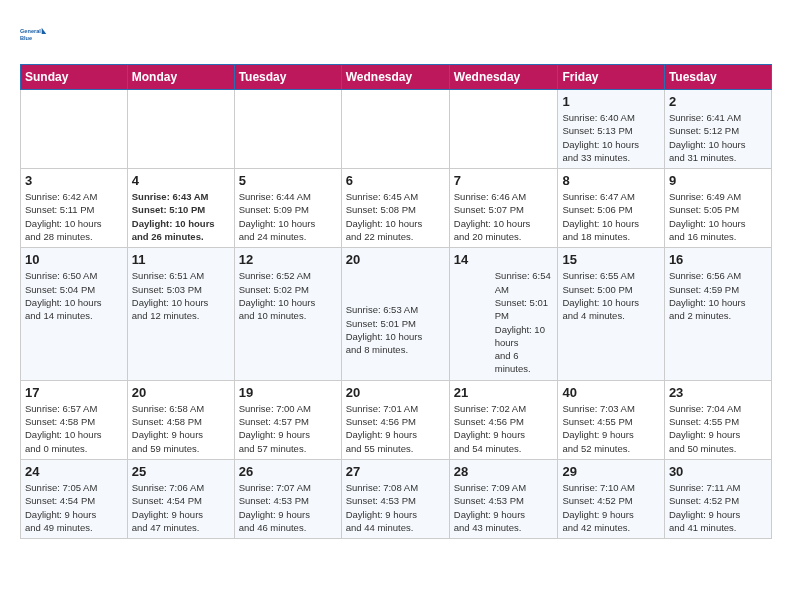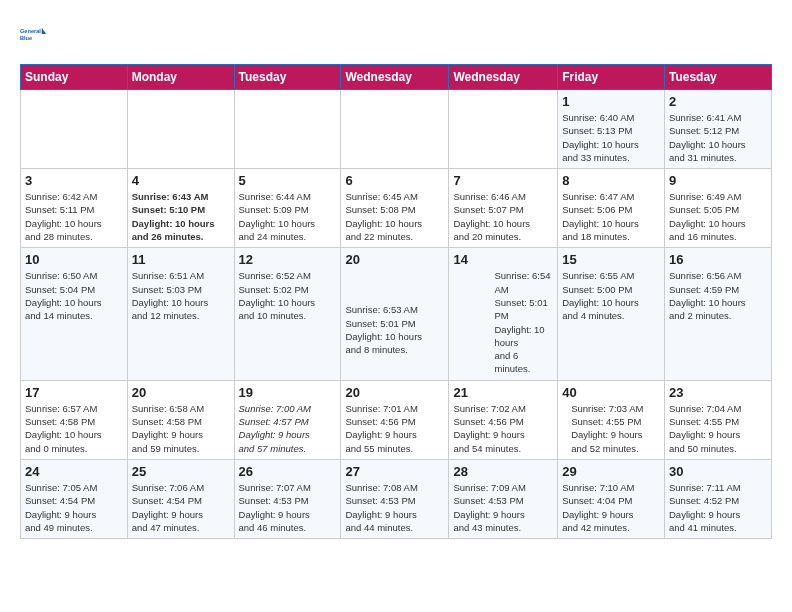--- a/index.html
+++ b/index.html
@@ -243,42 +243,42 @@
         </td>
         <td>
           <div class="day-number">20</div>
           <div class="day-info" style="white-space: pre-line;">Sunrise: 6:58 AM
 Sunset: 4:58 PM
 Daylight: 9 hours
 and 59 minutes.</div>
         </td>
         <td>
           <div class="day-number">19</div>
-          <div class="day-info" style="white-space: pre-line; font-style: italic;">Sunrise: 7:00 AM
+          <div class="day-info" style="white-space: pre-line;">Sunrise: 7:00 AM
 Sunset: 4:57 PM
 Daylight: 9 hours
 and 57 minutes.</div>
         </td>
         <td>
           <div class="day-number">20</div>
           <div class="day-info" style="white-space: pre-line;">Sunrise: 7:01 AM
 Sunset: 4:56 PM
 Daylight: 9 hours
 and 55 minutes.</div>
         </td>
         <td>
           <div class="day-number">21</div>
           <div class="day-info" style="white-space: pre-line;">Sunrise: 7:02 AM
 Sunset: 4:56 PM
 Daylight: 9 hours
 and 54 minutes.</div>
         </td>
         <td>
           <div class="day-number">40</div>
-          <div class="day-info" style="white-space: pre-line; margin-left: 9px;">Sunrise: 7:03 AM
+          <div class="day-info" style="white-space: pre-line;">Sunrise: 7:03 AM
 Sunset: 4:55 PM
 Daylight: 9 hours
 and 52 minutes.</div>
         </td>
         <td>
           <div class="day-number">23</div>
           <div class="day-info" style="white-space: pre-line;">Sunrise: 7:04 AM
 Sunset: 4:55 PM
 Daylight: 9 hours
 and 50 minutes.</div>
@@ -316,21 +316,21 @@
         <td>
           <div class="day-number">28</div>
           <div class="day-info" style="white-space: pre-line;">Sunrise: 7:09 AM
 Sunset: 4:53 PM
 Daylight: 9 hours
 and 43 minutes.</div>
         </td>
         <td>
           <div class="day-number">29</div>
           <div class="day-info" style="white-space: pre-line;">Sunrise: 7:10 AM
-Sunset: 4:04 PM
+Sunset: 4:52 PM
 Daylight: 9 hours
 and 42 minutes.</div>
         </td>
         <td>
           <div class="day-number">30</div>
           <div class="day-info" style="white-space: pre-line;">Sunrise: 7:11 AM
 Sunset: 4:52 PM
 Daylight: 9 hours
 and 41 minutes.</div>
         </td>

